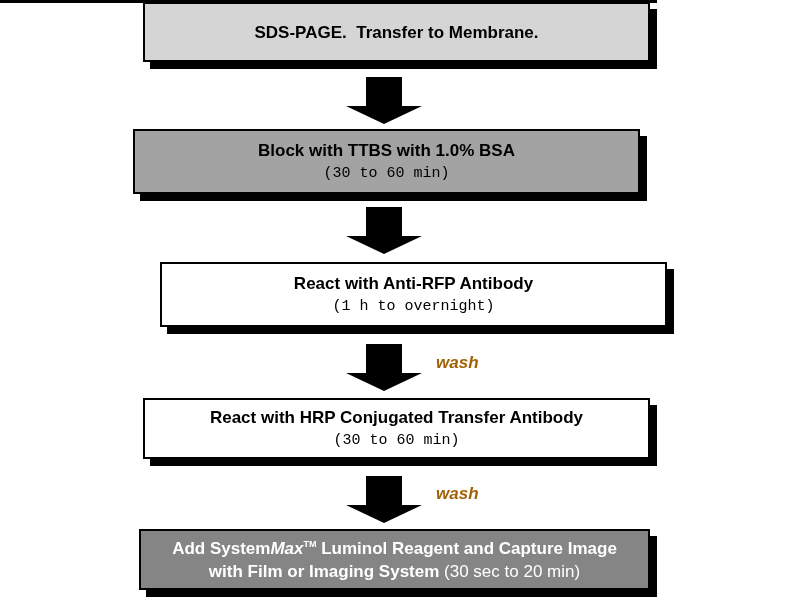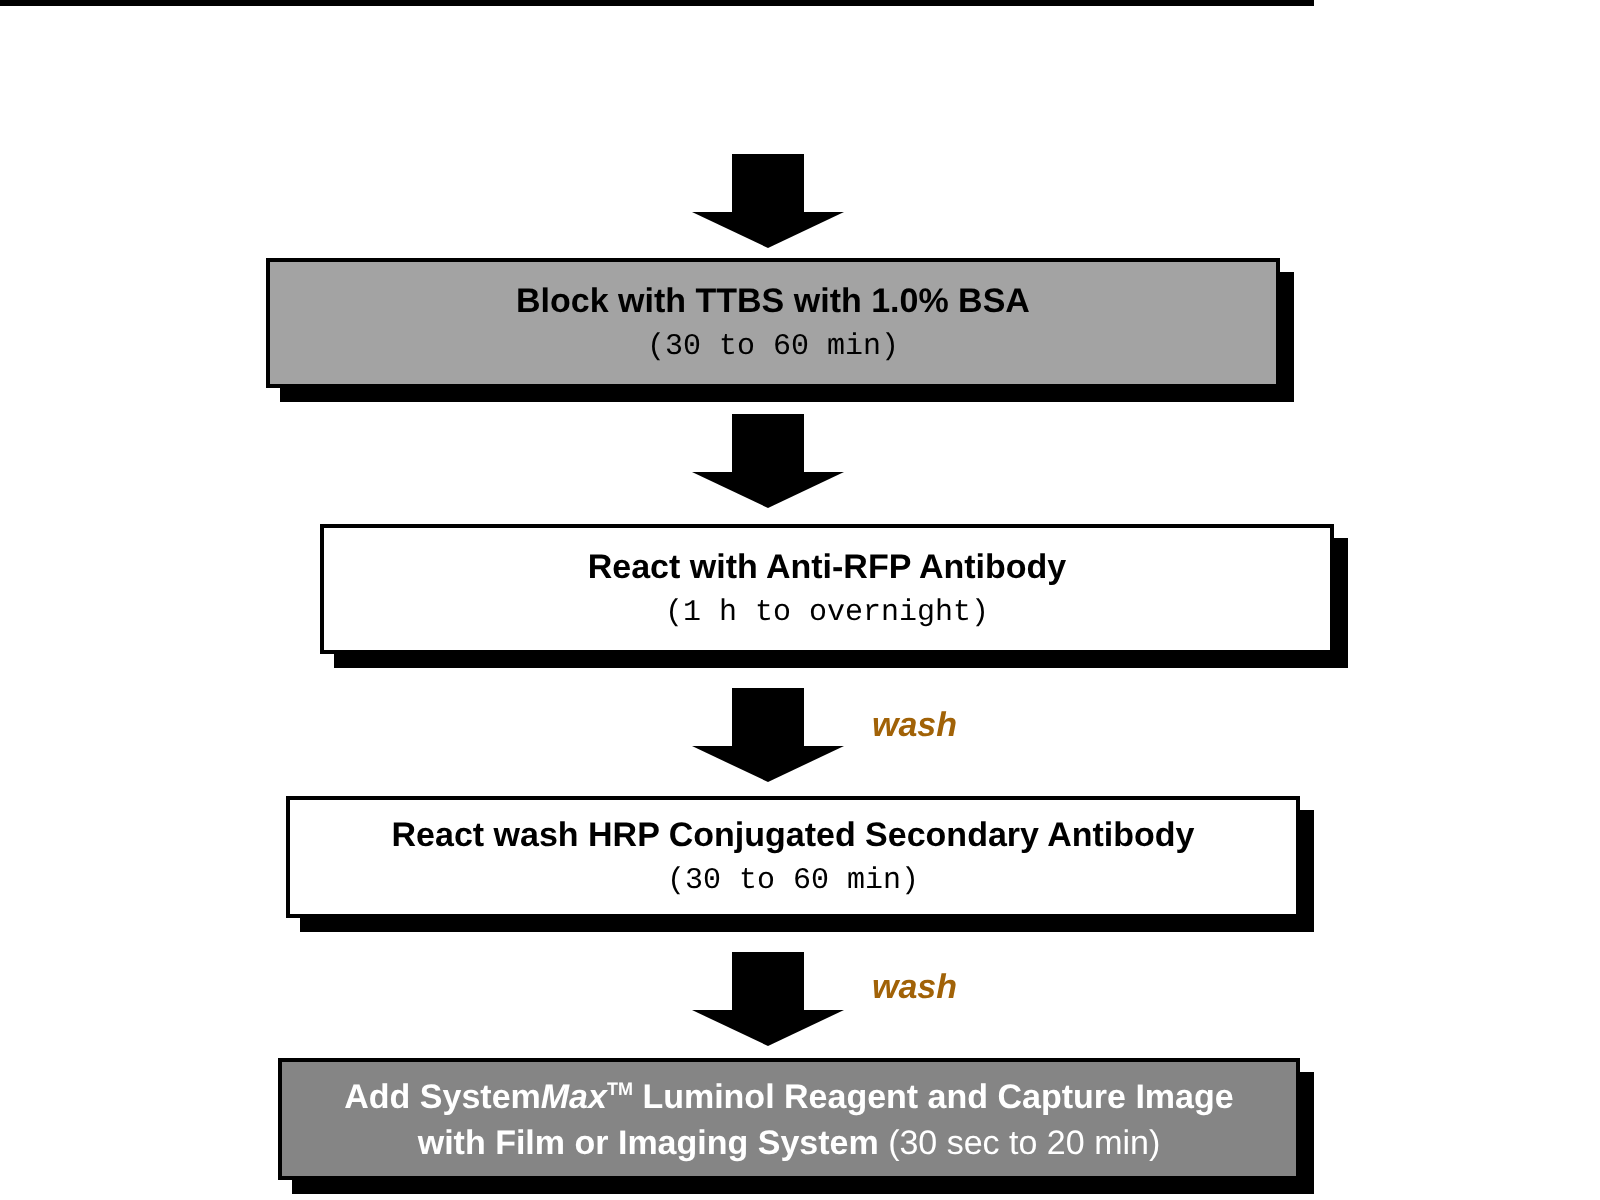--- a/index.html
+++ b/index.html
@@ -118,20 +118,23 @@
   .w1 { top: 353px; }
   .w2 { top: 484px; }
 </style>
 </head>
 <body>
 
 <div class="canvas">
 
   <div class="top-line"></div>
 
+  <div class="box b1">
+    <div class="title">SDS-PAGE.  Transfer to Membrane.</div>
+  </div>
 
   <div class="arrow a1">
     <div class="stem"></div>
     <div class="head"></div>
   </div>
 
   <div class="box b2">
     <div class="title">Block with TTBS with 1.0% BSA</div>
     <div class="subtitle">(30 to 60 min)</div>
   </div>
@@ -146,21 +149,21 @@
     <div class="subtitle">(1 h to overnight)</div>
   </div>
 
   <div class="arrow a3">
     <div class="stem"></div>
     <div class="head"></div>
   </div>
   <div class="wash w1">wash</div>
 
   <div class="box b4">
-    <div class="title">React wash HRP Conjugated Secondary Antibody</div>
+    <div class="title">React with HRP Conjugated Transfer Antibody</div>
     <div class="subtitle">(30 to 60 min)</div>
   </div>
 
   <div class="arrow a4">
     <div class="stem"></div>
     <div class="head"></div>
   </div>
   <div class="wash w2">wash</div>
 
   <div class="box b5">

